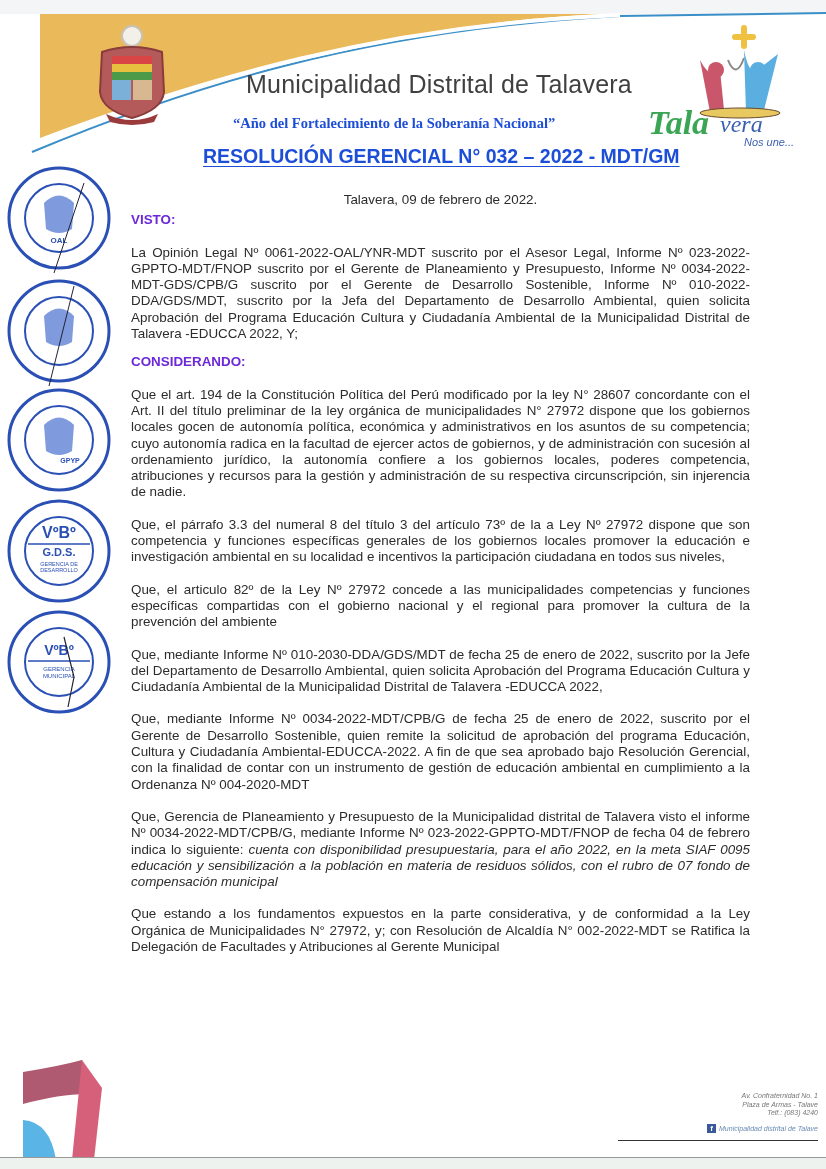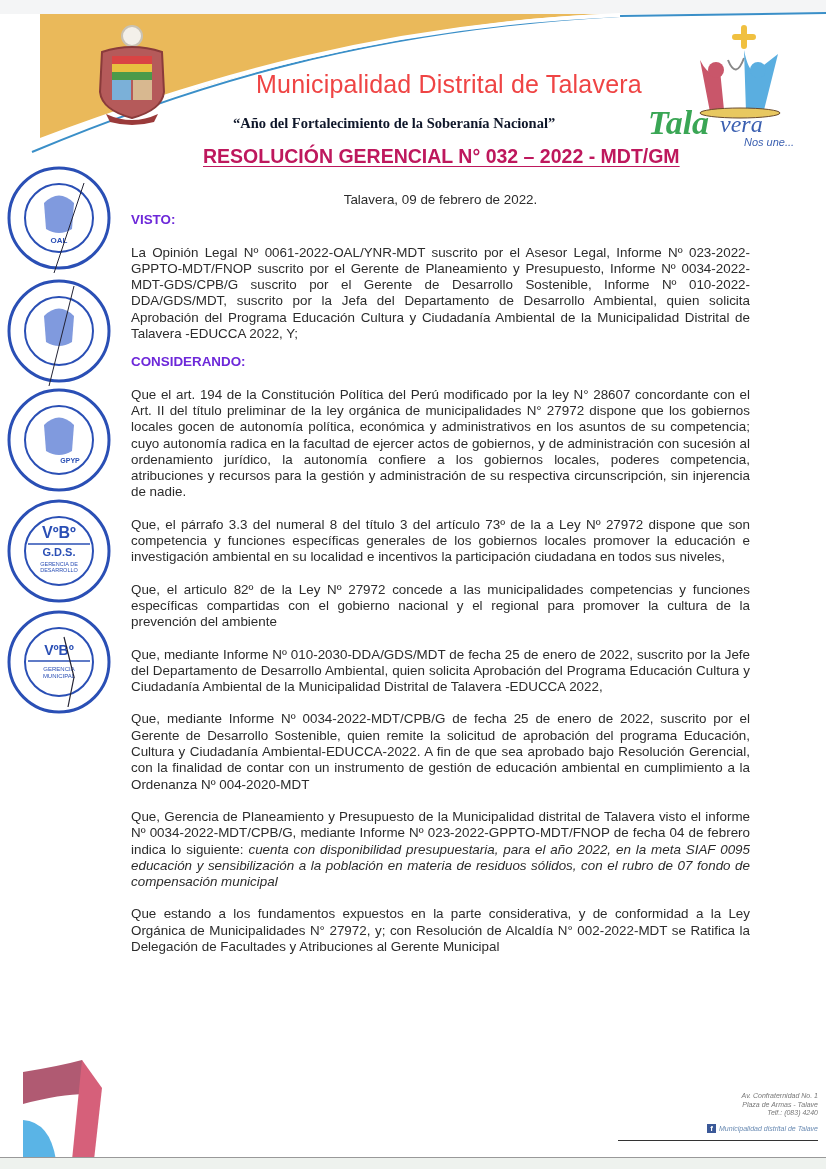--- a/index.html
+++ b/index.html
@@ -8,30 +8,30 @@
     background: #ffffff;
     font-family: "Liberation Sans", sans-serif;
     color: #222;
   }
   .page { position: absolute; left: 0; top: 0; width: 826px; height: 1169px; }
   .top-edge { position:absolute; left:0; top:0; width:826px; height:14px; background:#f4f5f6; }
   .banner { position:absolute; left:0; top:0; }
   .coat { position:absolute; left:92px; top:22px; width:80px; height:106px; }
   .logo-right { position:absolute; left:640px; top:20px; width:180px; height:130px; }
   .muni-title {
-    position:absolute; left:256px; top:70px; font-size:25px; color:#ef4444;
+    position:absolute; left:246px; top:70px; font-size:25px; color:#404040;
     letter-spacing:0.2px;
   }
   .slogan {
     position:absolute; left:233px; top:115px; font-family:"Liberation Serif", serif;
-    font-weight:bold; font-size:14.5px; color:#0f172a;
+    font-weight:bold; font-size:14.5px; color:#1d4ed8;
   }
   .res-title {
     position:absolute; left:203px; top:145px; font-weight:bold; font-size:19.5px;
-    color:#be185d; text-decoration:underline; text-underline-offset:3px;
+    color:#1d4ed8; text-decoration:underline; text-underline-offset:3px;
   }
   .content {
     position:absolute; left:131px; top:192px; width:619px;
     font-size:13.4px; line-height:16.3px; color:#2c2c2c;
   }
   .date { text-align:center; margin:0 0 4px 0; }
   .heading { font-weight:bold; margin:0 0 16px 0; color:#6d28d9; }
   .para { text-align:justify; margin:0 0 16px 0; }
   .para.tight { margin-bottom: 12px; }
   .ital { font-style:italic; }

